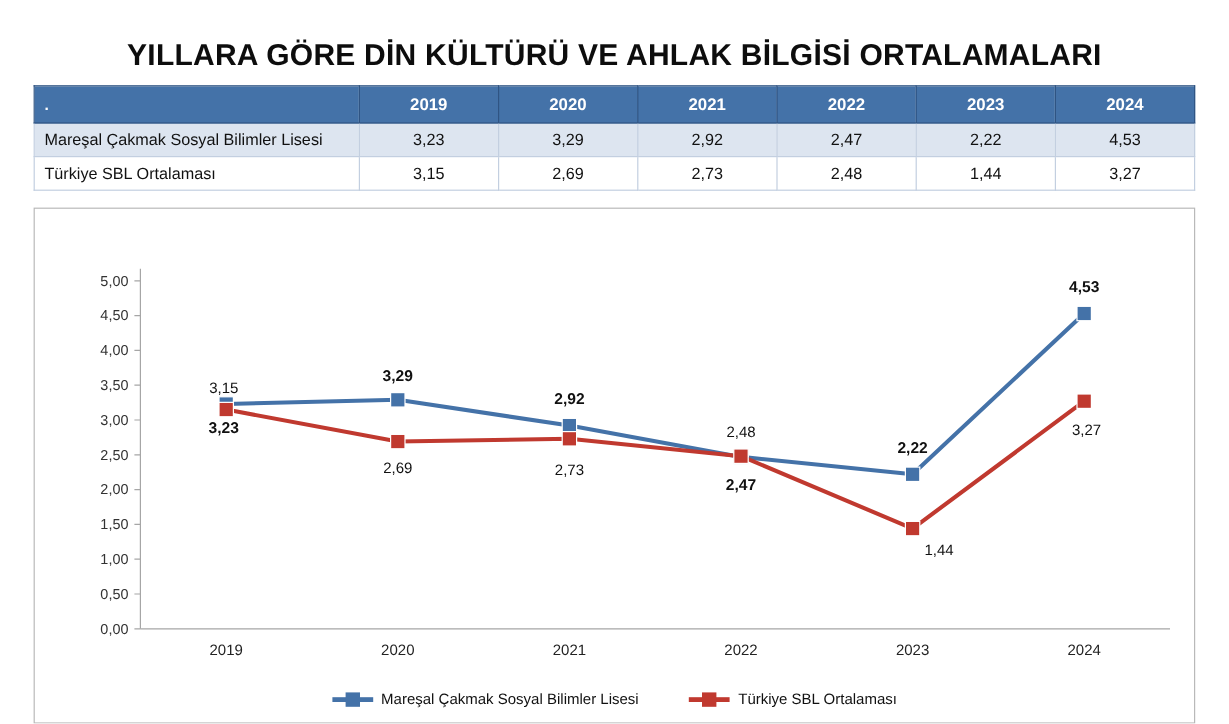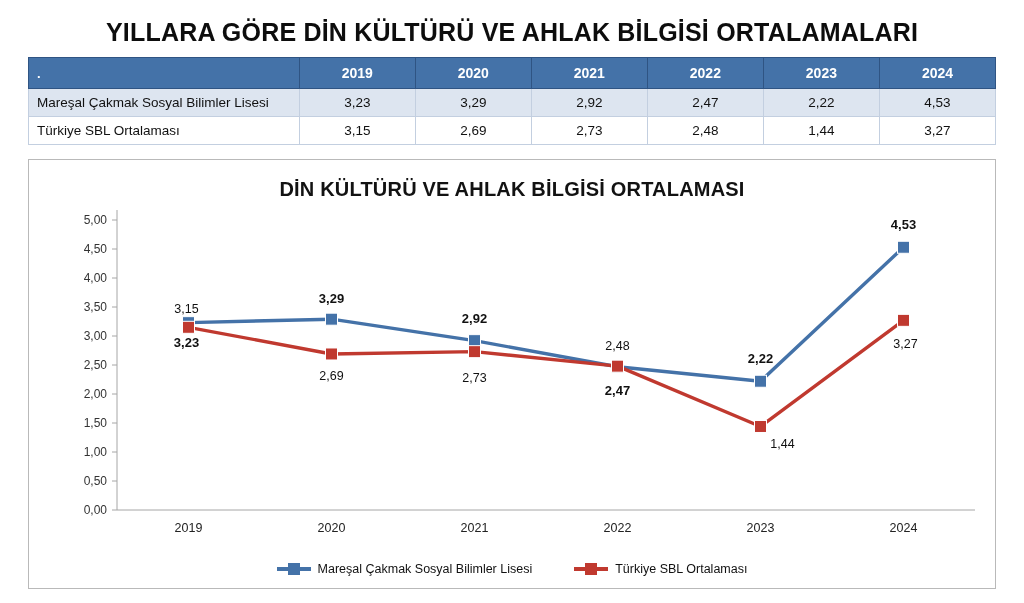--- a/index.html
+++ b/index.html
@@ -15,21 +15,21 @@
     position: relative;
     overflow: hidden;
   }
 
   
   .page-title {
     text-align: center;
     font-size: 25px;
     font-weight: bold;
     letter-spacing: 0.2px;
-    margin: 18px 0 10px 0;
+    margin: 32px 0 10px 0;
     color: #0d0d0d;
   }
 
   
   .table-wrap {
     margin: 0 28px;
   }
   table.data-table {
     width: 100%;
     border-collapse: collapse;
@@ -168,21 +168,20 @@
         <td>2,73</td>
         <td>2,48</td>
         <td>1,44</td>
         <td>3,27</td>
       </tr>
     </tbody>
   </table>
 </div>
 
 <div class="chart-card">
-  <div class="chart-title">DİN KÜLTÜRÜ VE AHLAK BİLGİSİ ORTALAMASI</div>
 
   <div class="plot-area">
     <svg class="plot-svg" id="chart-svg" width="966" height="430" viewBox="0 0 966 430">
         <line x1="83" y1="350" x2="88" y2="350" stroke="#a6a6a6" stroke-width="1"></line>
         <text x="78" y="354" text-anchor="end" font-family="&quot;Liberation Sans&quot;, sans-serif" font-size="12" fill="#333">0,00</text>
         <line x1="83" y1="321" x2="88" y2="321" stroke="#a6a6a6" stroke-width="1"></line>
         <text x="78" y="325" text-anchor="end" font-family="&quot;Liberation Sans&quot;, sans-serif" font-size="12" fill="#333">0,50</text>
         <line x1="83" y1="292" x2="88" y2="292" stroke="#a6a6a6" stroke-width="1"></line>
         <text x="78" y="296" text-anchor="end" font-family="&quot;Liberation Sans&quot;, sans-serif" font-size="12" fill="#333">1,00</text>
         <line x1="83" y1="263" x2="88" y2="263" stroke="#a6a6a6" stroke-width="1"></line>

